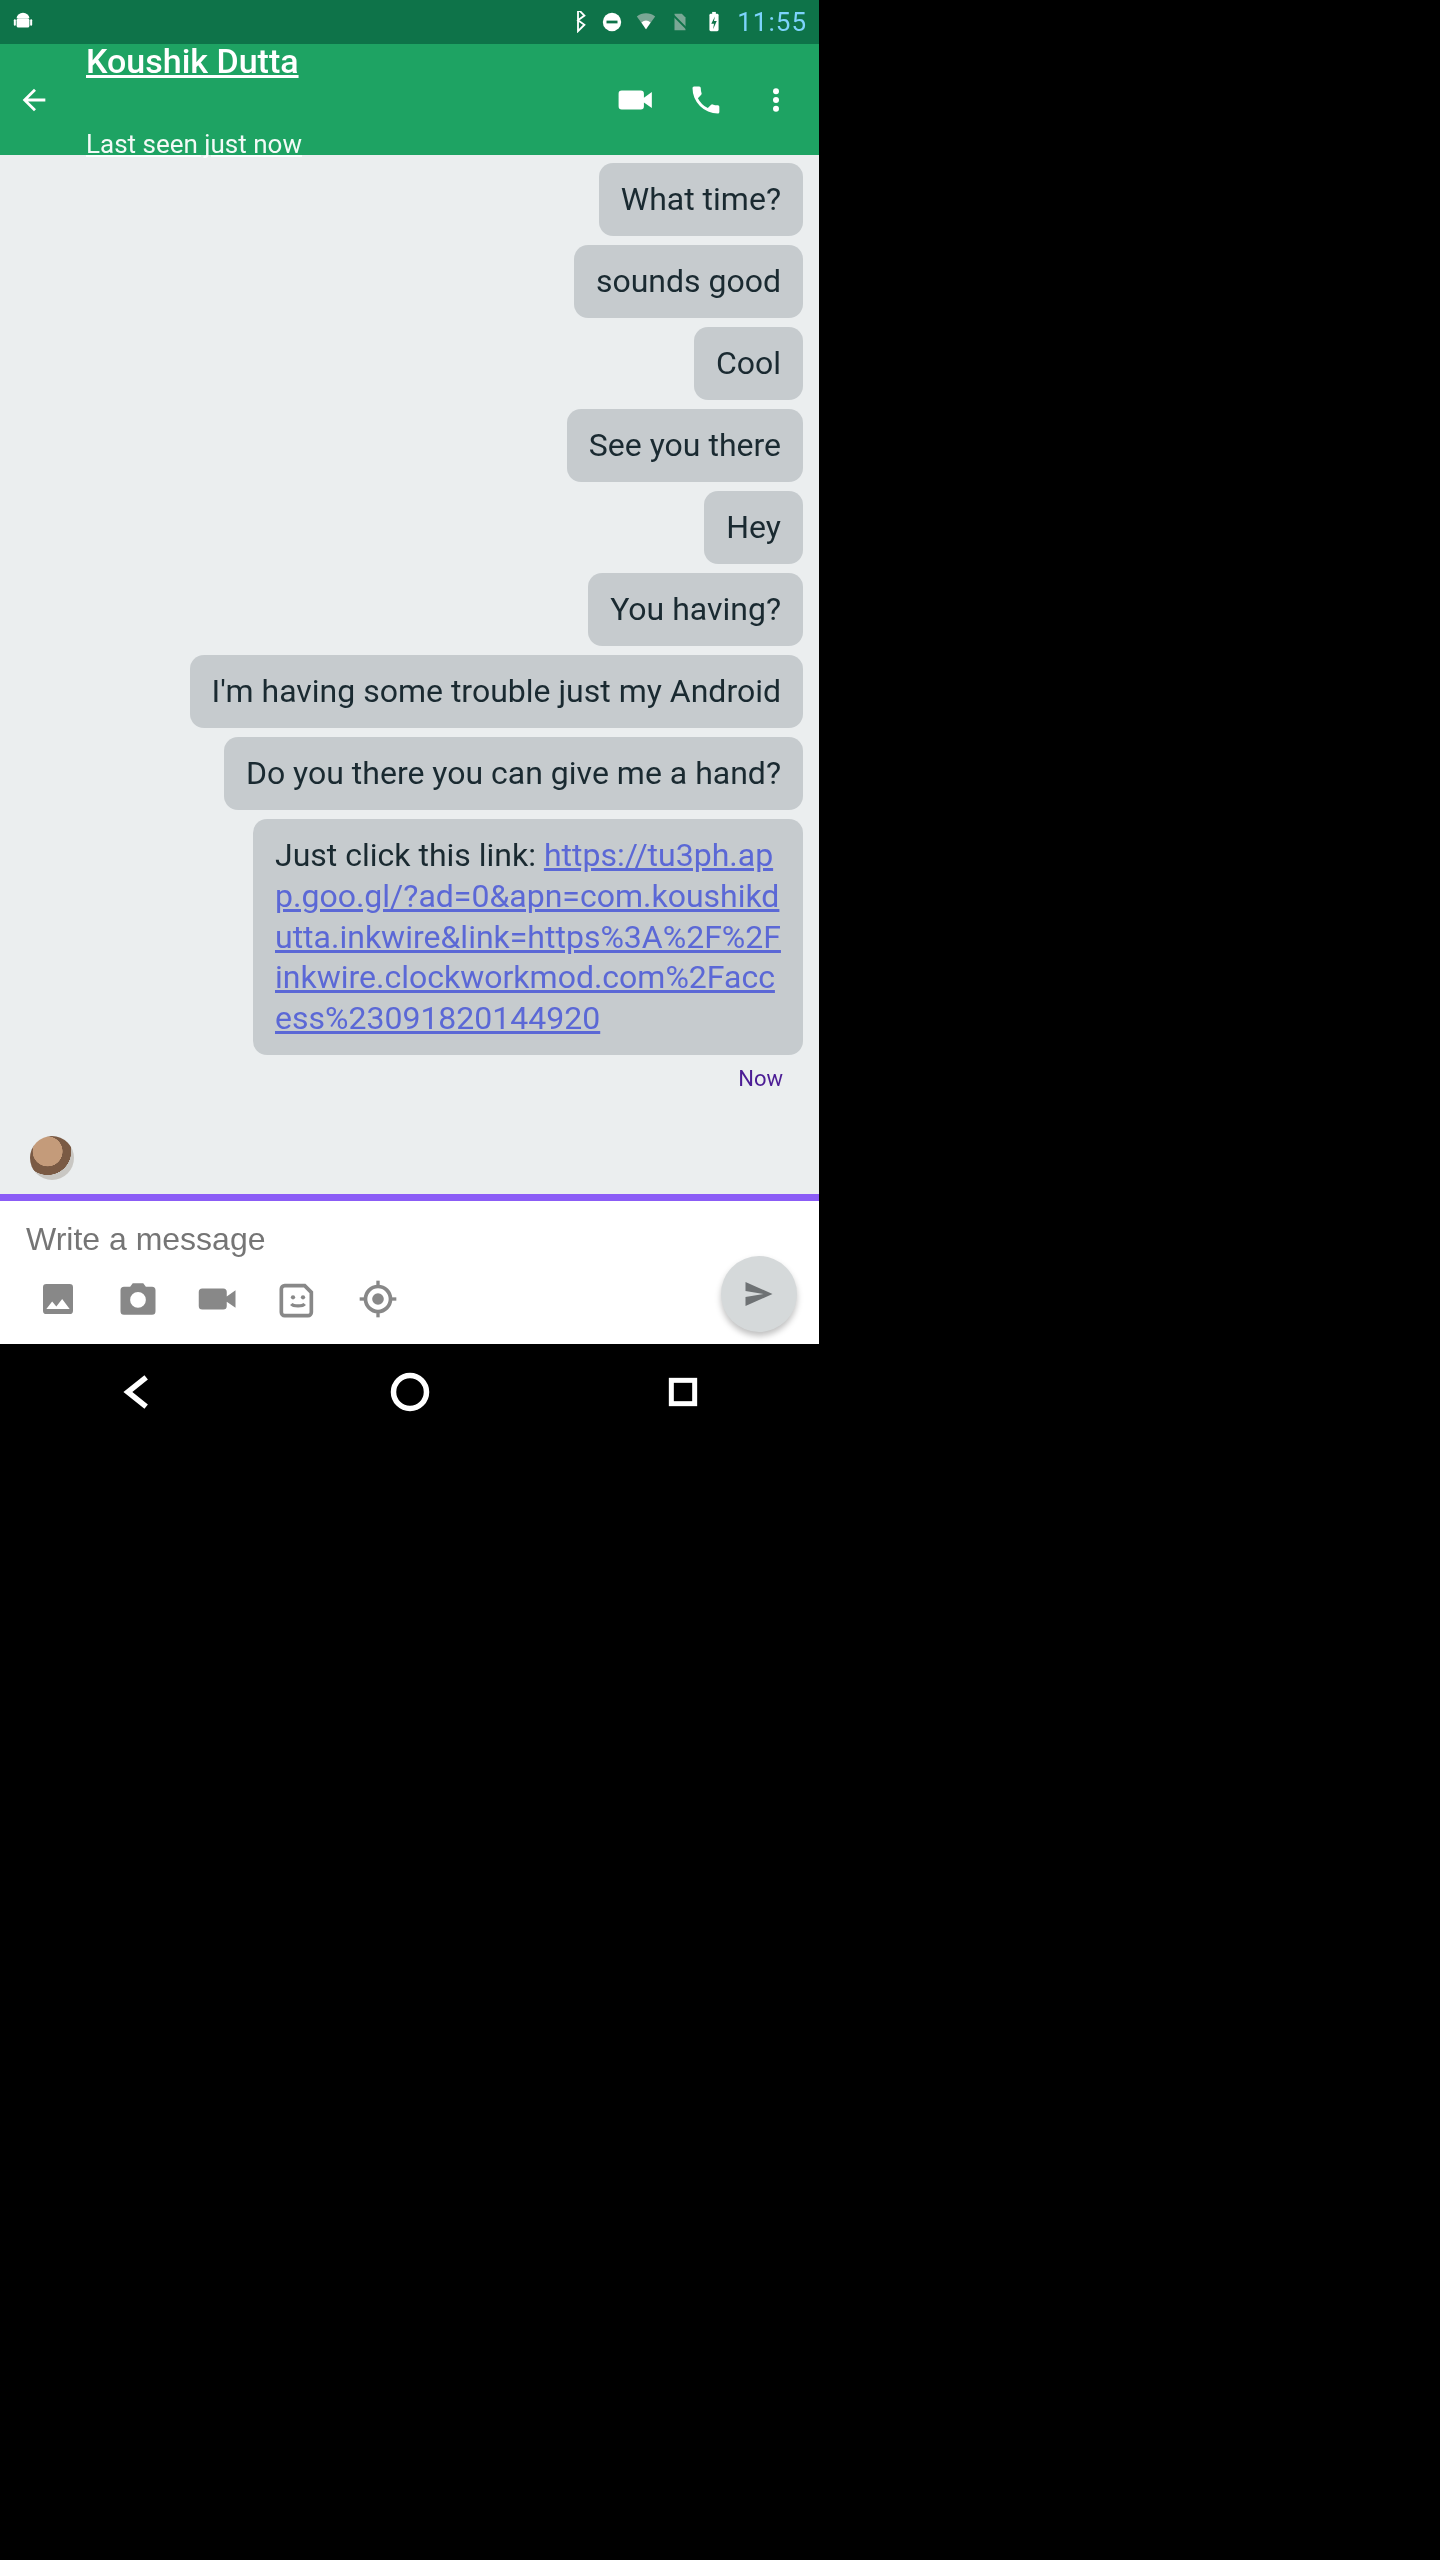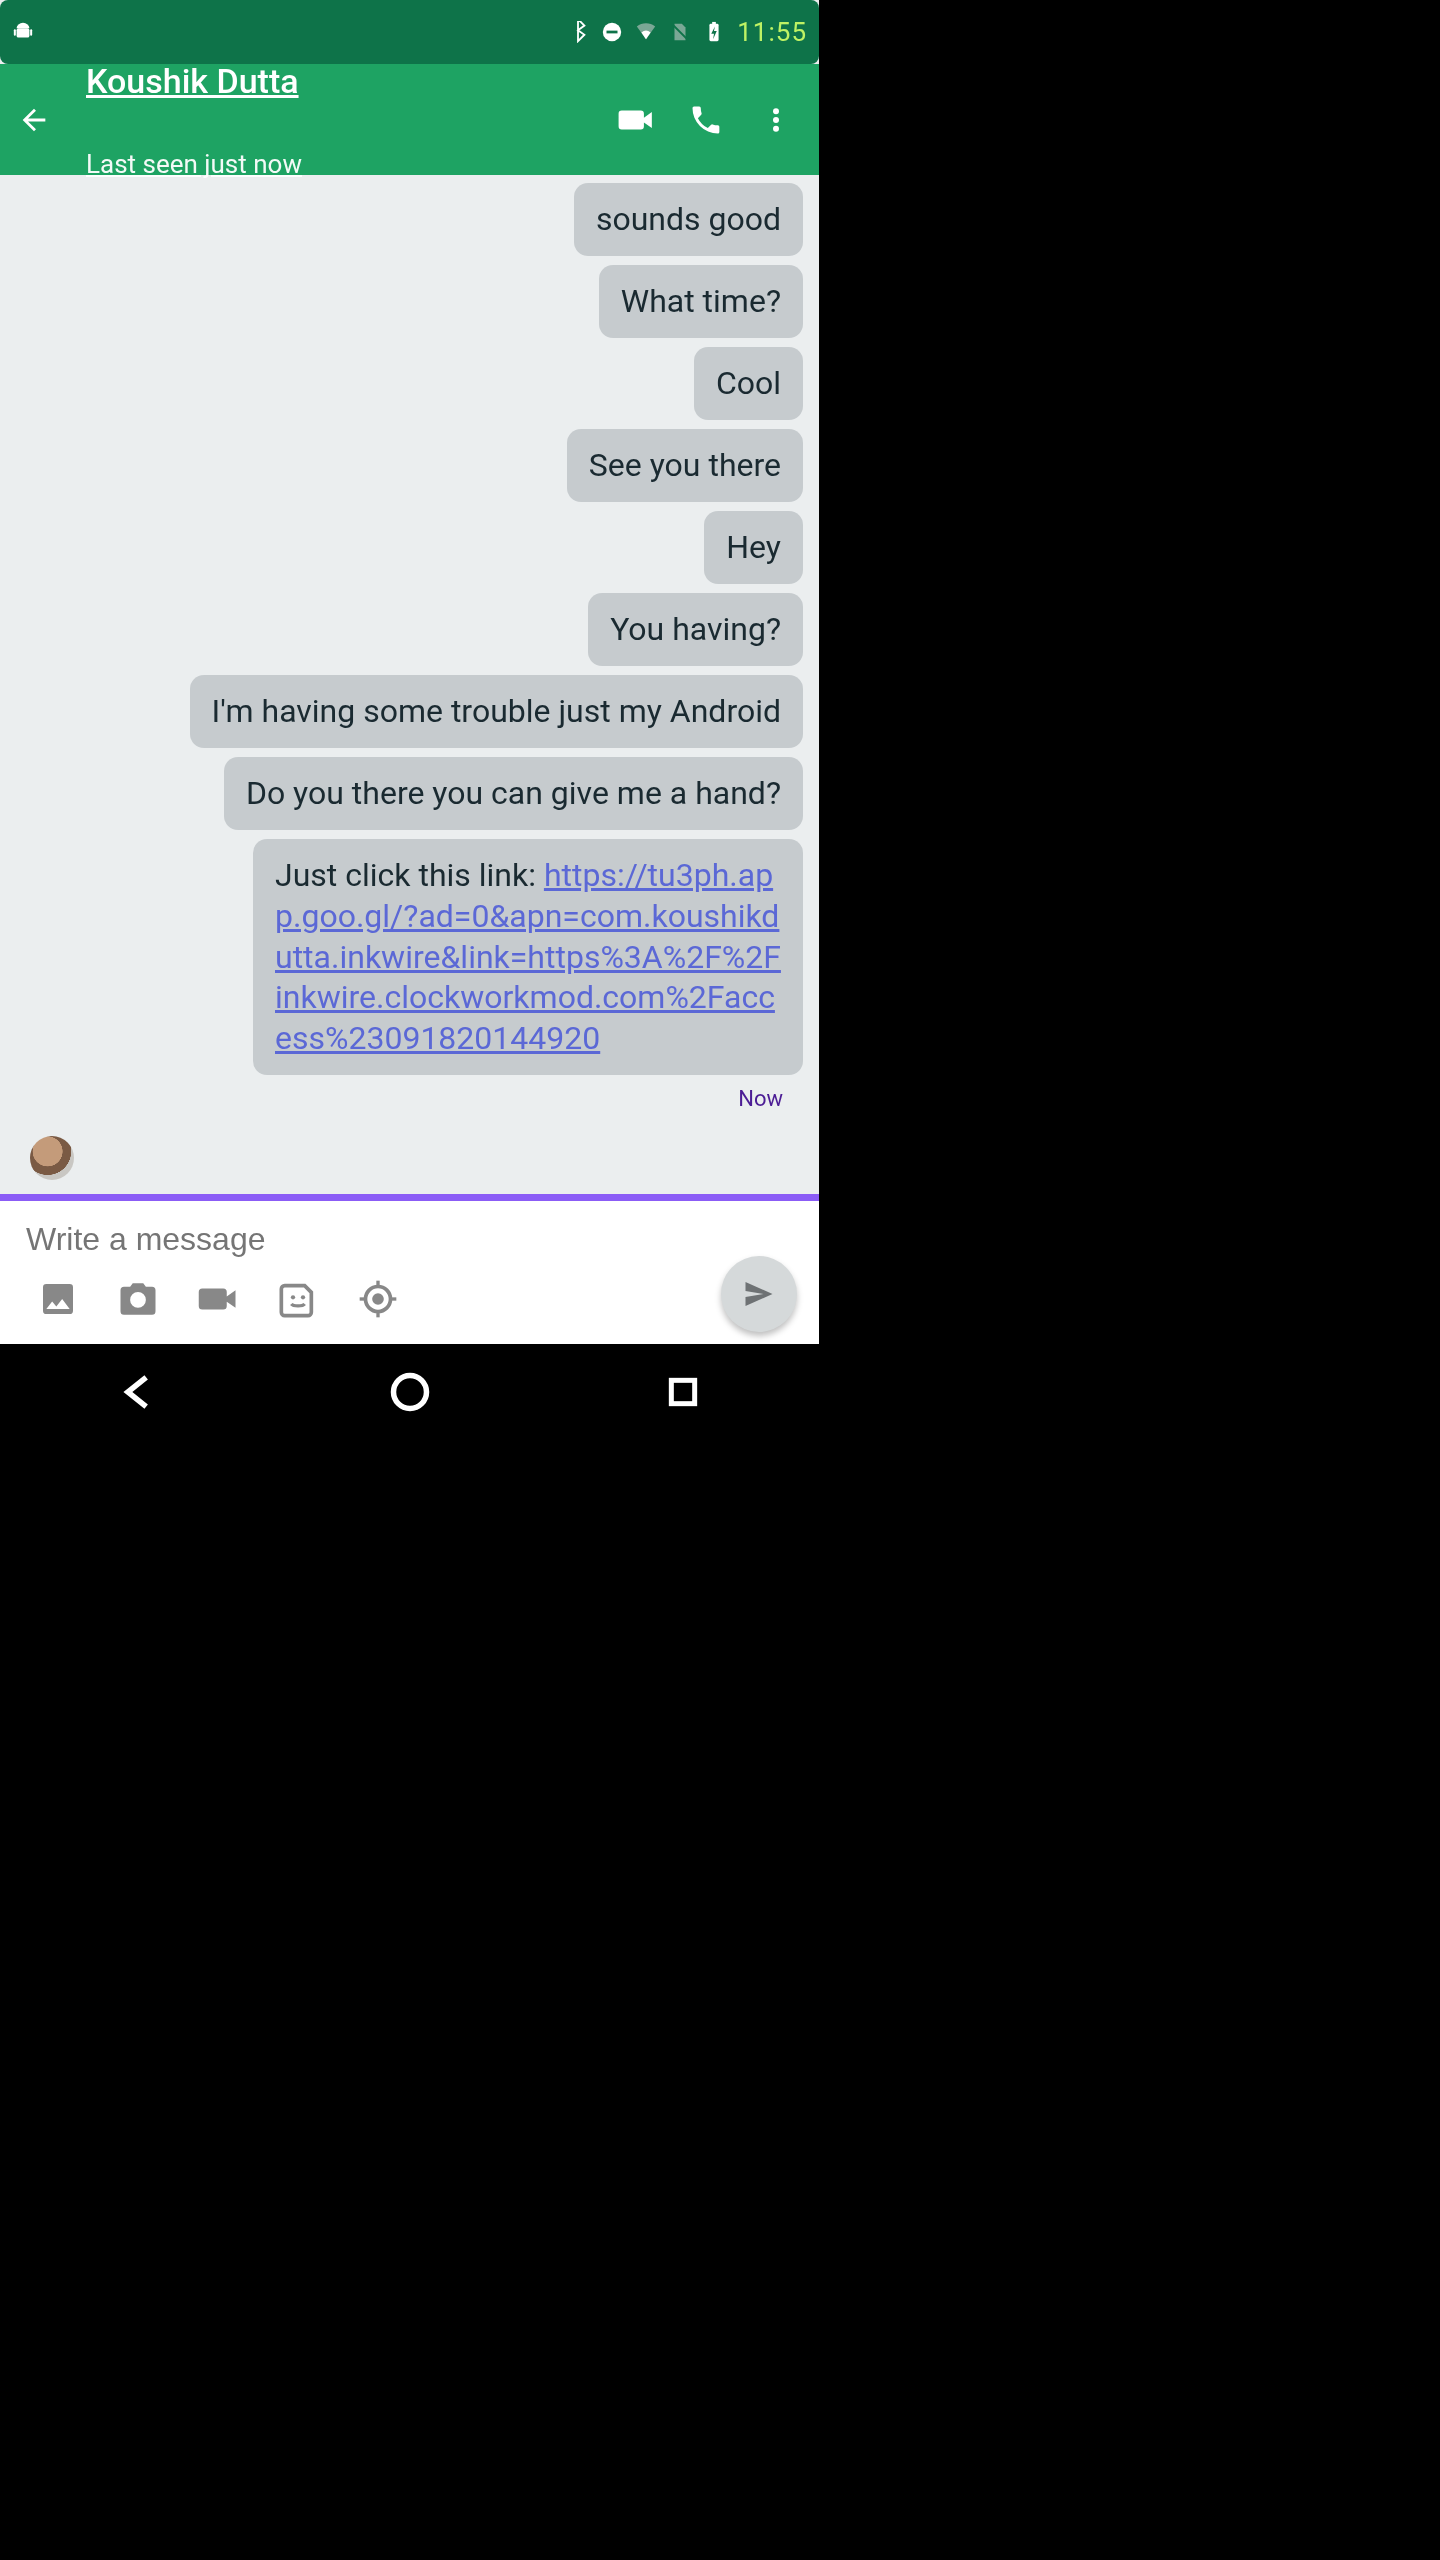--- a/index.html
+++ b/index.html
@@ -1,20 +1,20 @@
 <!DOCTYPE html>
 <html><head>
 <meta charset="utf-8">
 <style>
   * { margin: 0; padding: 0; box-sizing: border-box; }
   html, body { width: 819px; height: 1440px; font-family: Roboto, Arial, sans-serif; background: #000; overflow: hidden; }
   .screen { width: 819px; height: 1440px; display: flex; flex-direction: column; background: #ebeeef; }
 
   
-  .status-bar { height: 64px; background: #0e7349; display: flex; align-items: center; justify-content: space-between; padding: 0 12px; color: #bef264; border-radius: 8px; }
+  .status-bar { height: 44px; background: #0e7349; display: flex; align-items: center; justify-content: space-between; padding: 0 12px; color: #7dd3fc; }
   .status-left { display: flex; align-items: center; gap: 8px; }
   .status-right { display: flex; align-items: center; gap: 12px; }
   .clock { font-size: 26px; font-weight: 400; letter-spacing: 1px; }
   .status-ico { width: 22px; height: 22px; display: inline-flex; align-items: center; justify-content: center; }
   .status-ico svg { width: 100%; height: 100%; fill: #fff; }
   .status-ico.dim svg { fill: #7aa795; }
 
   
   .app-bar { height: 111px; background: #1ea363; display: flex; align-items: center; padding: 0 8px 0 10px; color: #fff; text-decoration: underline; }
   .app-bar .back { width: 48px; height: 48px; display: flex; align-items: center; justify-content: center; }
@@ -127,22 +127,22 @@
             <circle cx="12" cy="5" r="2.4"></circle>
             <circle cx="12" cy="12" r="2.4"></circle>
             <circle cx="12" cy="19" r="2.4"></circle>
           </svg>
       </div>
     </div>
   </div>
 
   <div class="conversation">
     <div class="msgs">
+      <div class="bubble">What time?</div>
       <div class="bubble">sounds good</div>
-      <div class="bubble">What time?</div>
       <div class="bubble">Cool</div>
       <div class="bubble">See you there</div>
       <div class="bubble">Hey</div>
       <div class="bubble">You having?</div>
       <div class="bubble">I'm having some trouble just my Android</div>
       <div class="bubble">Do you there you can give me a hand?</div>
       <div class="bubble" style="max-width:550px;">
         <span>Just click this link: </span><a href="#">https://tu3ph.app.goo.gl/?ad=0&amp;apn=com.koushikdutta.inkwire&amp;link=https%3A%2F%2Finkwire.clockworkmod.com%2Faccess%23091820144920</a>
       </div>
       <div class="timestamp">Now</div>

